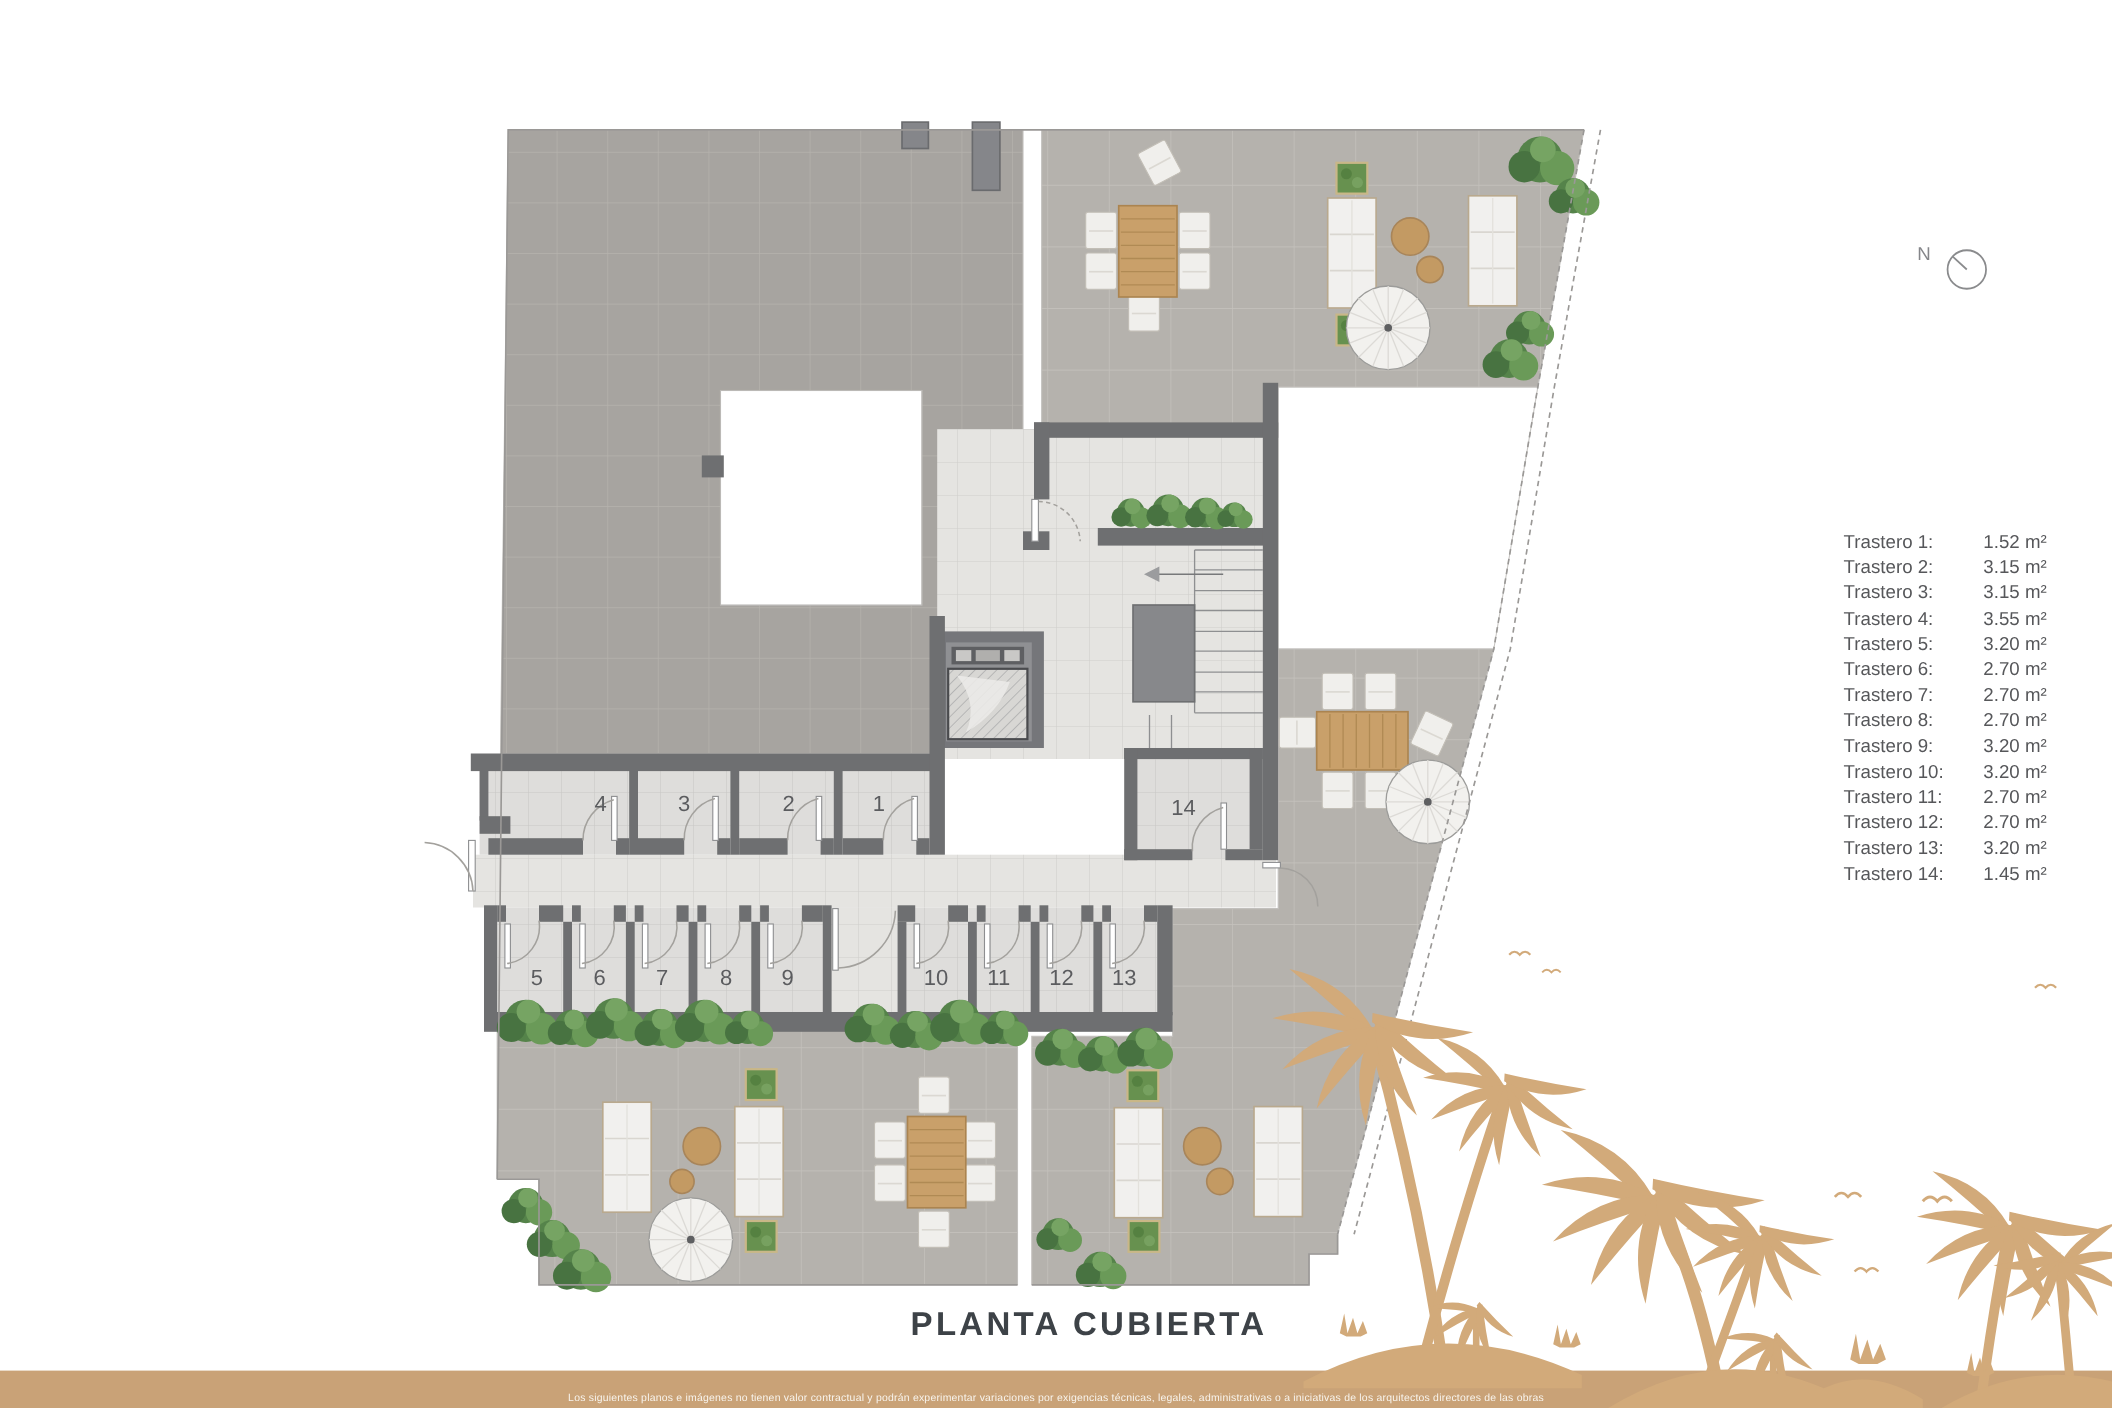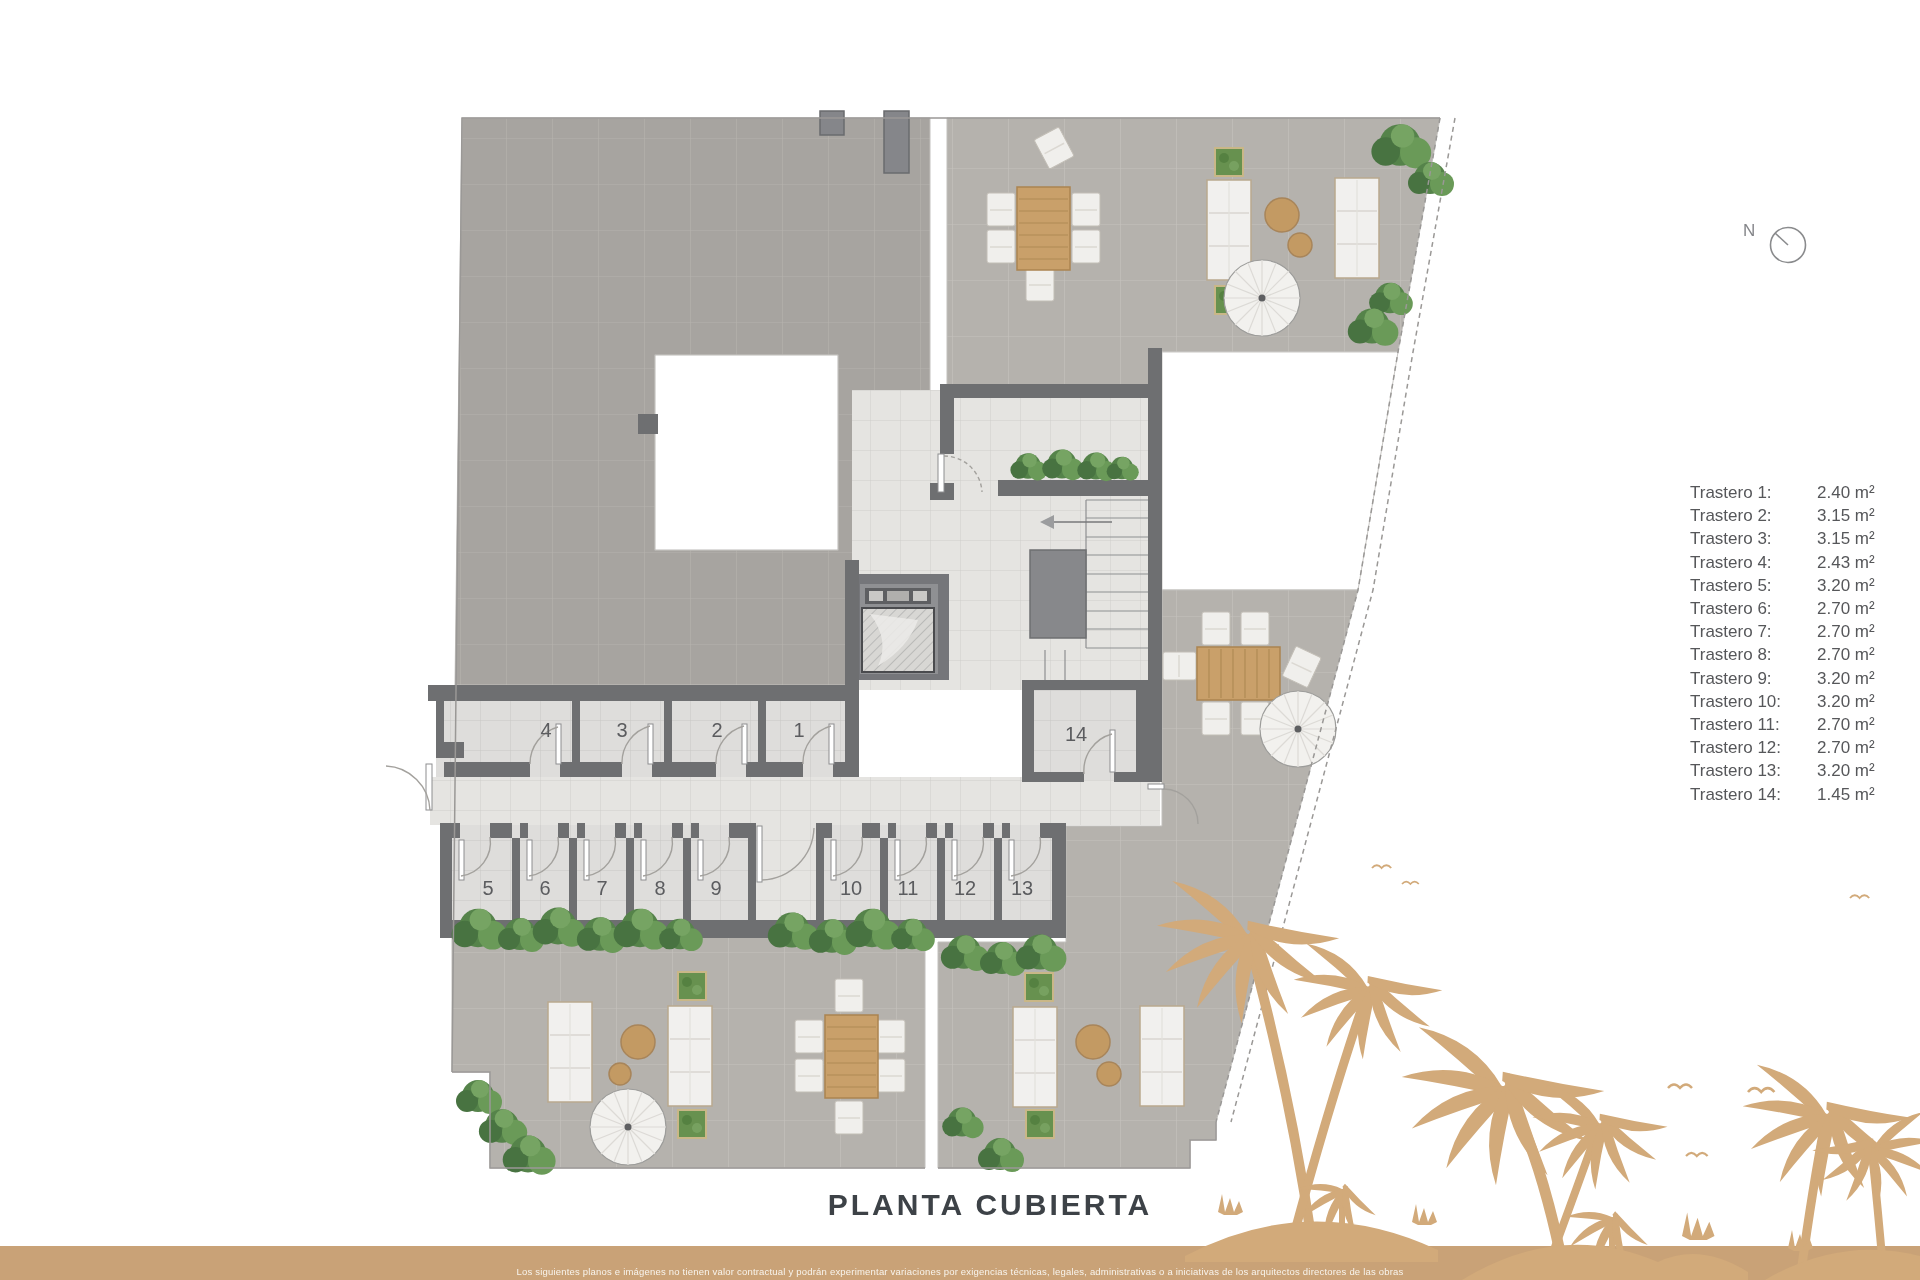--- a/index.html
+++ b/index.html
@@ -4,21 +4,21 @@
 <style>
   html,body{margin:0;padding:0;background:#ffffff;}
   #page{position:relative;width:1920px;height:1280px;background:#ffffff;overflow:hidden;
         font-family:"Liberation Sans",sans-serif;}
   #plan-svg{position:absolute;left:0;top:0;}
   #compass{position:absolute;left:1733px;top:206px;}
   #palms{position:absolute;left:1150px;top:810px;}
   .legend{position:absolute;left:1676px;top:481px;font-size:17px;color:#56575a;
           line-height:23.2px;width:200px;}
   .lrow{display:flex;}
-  .lname{width:127px;margin-left:14px;}
+  .lname{width:127px;}
   .larea{}
   .plan-title{position:absolute;left:990px;top:1188px;transform:translateX(-50%);
           font-size:30px;font-weight:bold;letter-spacing:3px;color:#3d4247;white-space:nowrap;}
   .goldbar{position:absolute;left:0;top:1246px;width:1920px;height:34px;background:#c9a277;
           display:flex;align-items:flex-end;justify-content:center;}
   .goldbar span{font-size:9.5px;color:#f8f4ed;letter-spacing:.2px;padding-bottom:3px;}
   .room-label{font-size:20px;fill:#5b5c5f;}
   text{font-family:"Liberation Sans",sans-serif;}
 </style>
 </head>
@@ -445,33 +445,33 @@
 
   <svg id="compass" width="90" height="62" viewBox="0 0 90 62">
     <text x="10" y="30" font-size="17" fill="#85868a">N</text>
     <circle cx="55" cy="39" r="17.5" fill="#ffffff" stroke="#8a8b8d" stroke-width="1.6"></circle>
     <line x1="55" y1="39" x2="42" y2="27" stroke="#8a8b8d" stroke-width="1.6"></line>
   </svg>
 
   <div class="legend">
     <div class="lrow">
         <span class="lname">Trastero 1:</span>
-        <span class="larea">2.40 m²</span>
+        <span class="larea">1.52 m²</span>
       </div>
     <div class="lrow">
         <span class="lname">Trastero 2:</span>
         <span class="larea">3.15 m²</span>
       </div>
     <div class="lrow">
         <span class="lname">Trastero 3:</span>
         <span class="larea">3.15 m²</span>
       </div>
     <div class="lrow">
         <span class="lname">Trastero 4:</span>
-        <span class="larea">2.43 m²</span>
+        <span class="larea">3.55 m²</span>
       </div>
     <div class="lrow">
         <span class="lname">Trastero 5:</span>
         <span class="larea">3.20 m²</span>
       </div>
     <div class="lrow">
         <span class="lname">Trastero 6:</span>
         <span class="larea">2.70 m²</span>
       </div>
     <div class="lrow">

